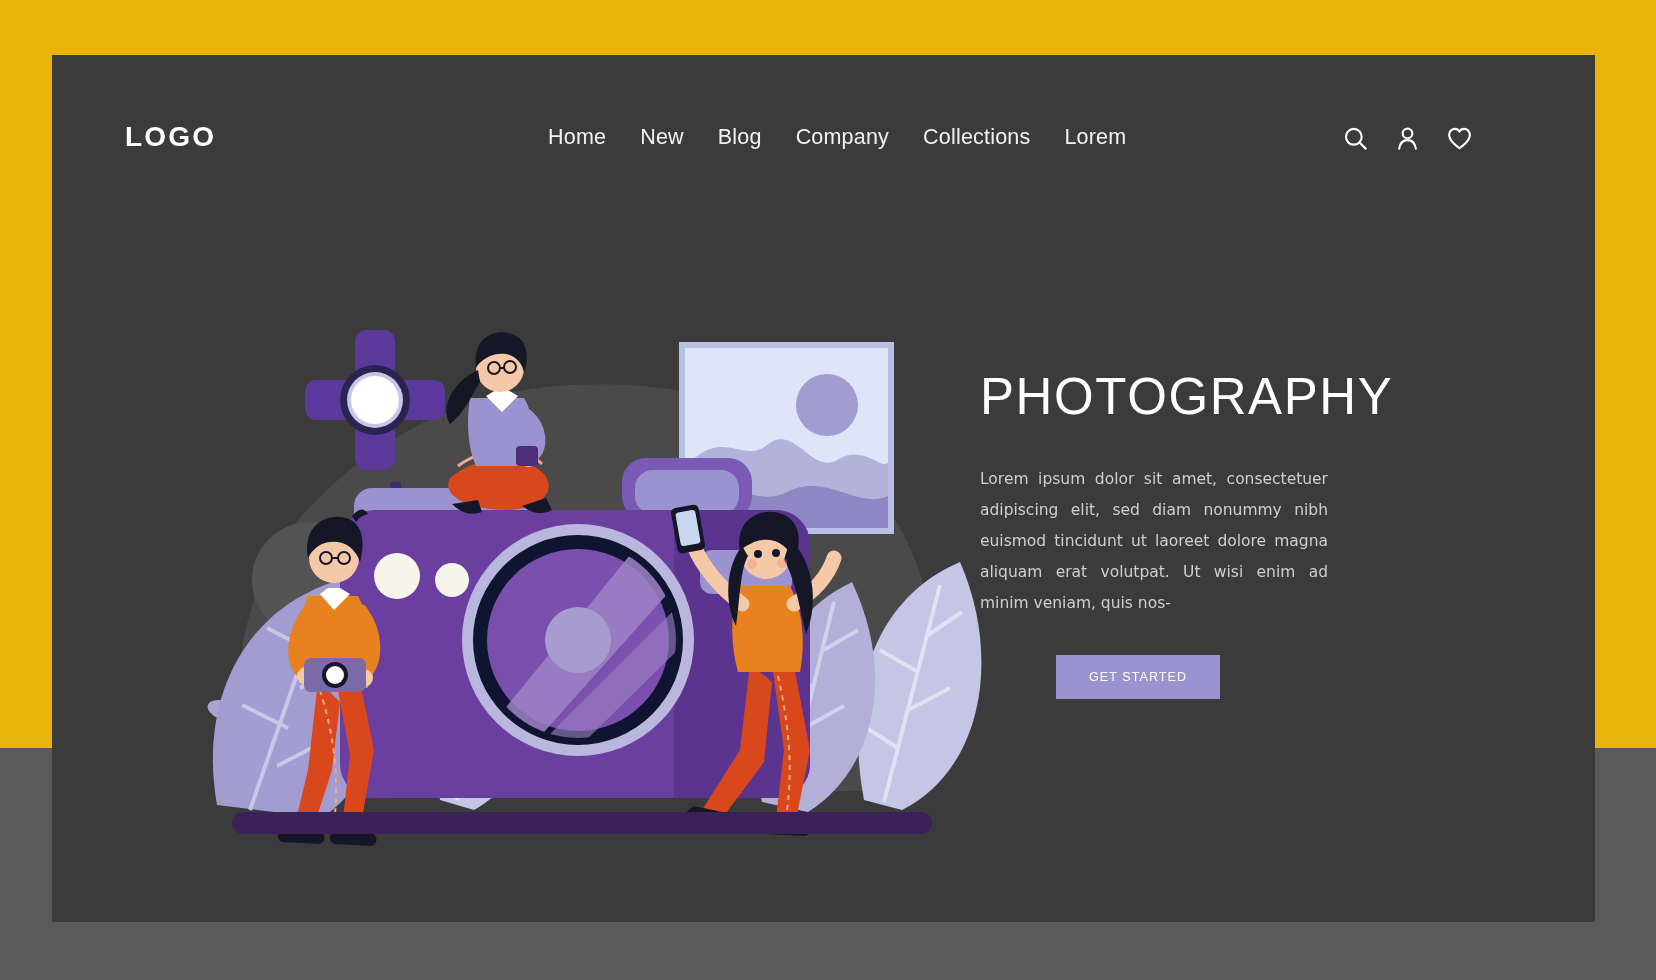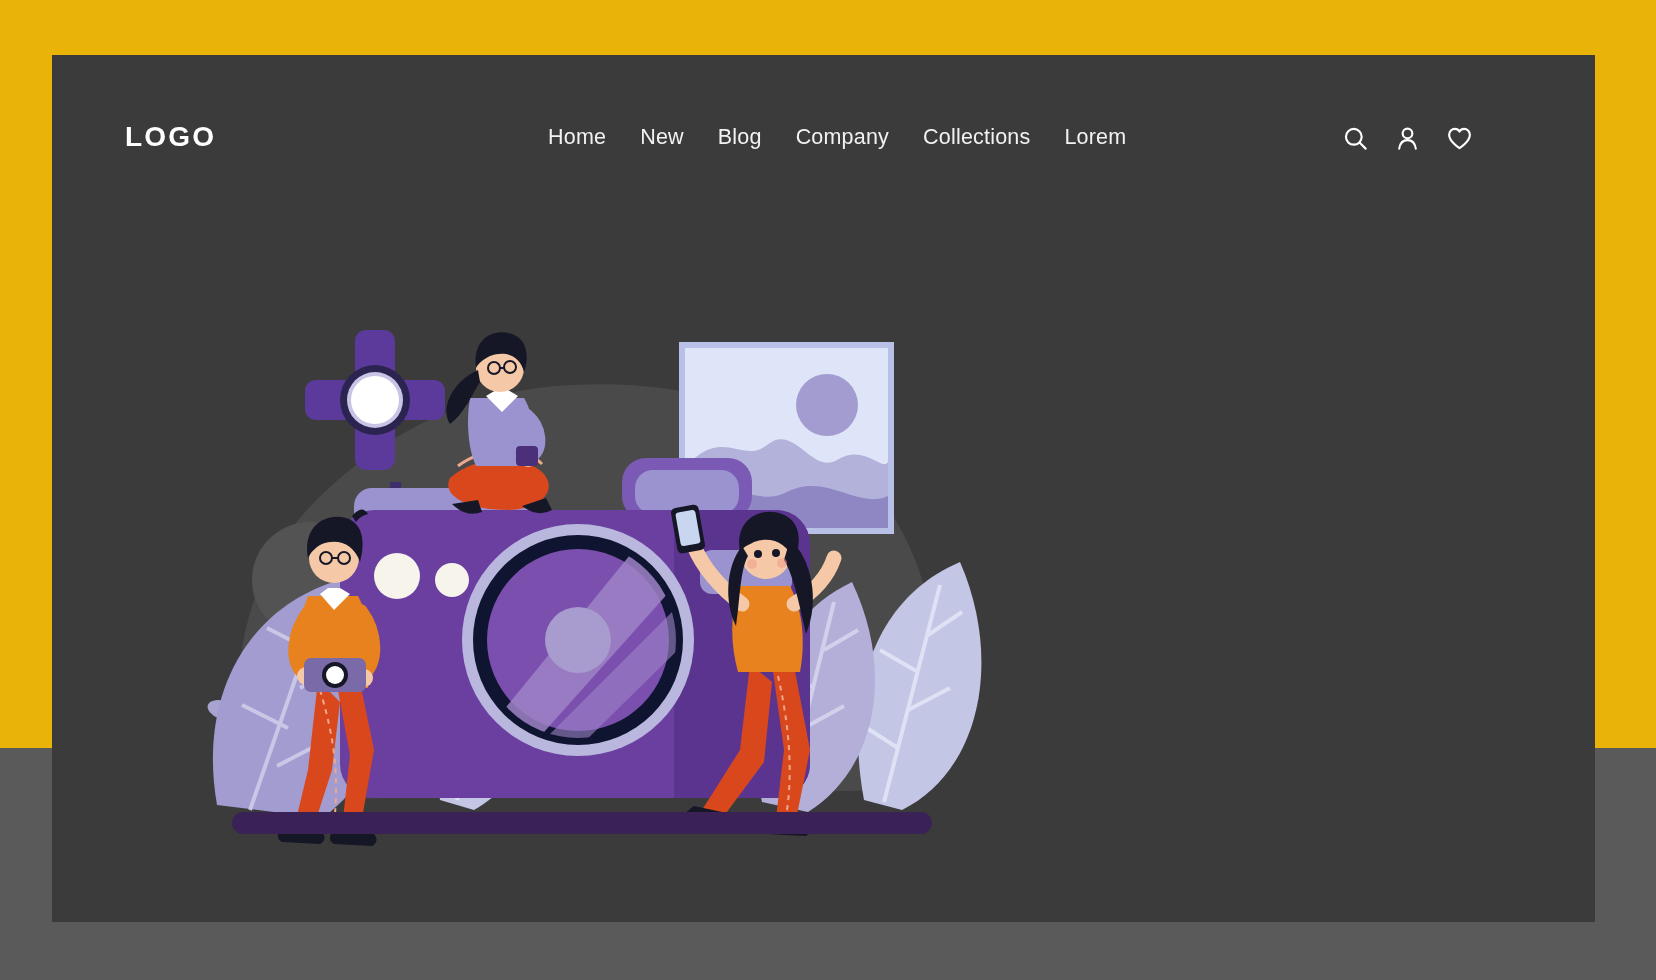--- a/index.html
+++ b/index.html
@@ -376,15 +376,20 @@
         <span class="nav-icon">
           <svg viewBox="0 0 24 24" width="27" height="27" fill="none" stroke="#ffffff" stroke-width="1.9" stroke-linejoin="round">
             <path d="M12 20.5 C 12 20.5 2.8 14.6 2.8 8.8 C 2.8 5.6 5.2 3.4 7.9 3.4
                      C 9.8 3.4 11.2 4.4 12 5.8 C 12.8 4.4 14.2 3.4 16.1 3.4
                      C 18.8 3.4 21.2 5.6 21.2 8.8 C 21.2 14.6 12 20.5 12 20.5 Z"></path>
           </svg>
         </span>
       </div>
     </nav>
 
+    <div class="hero-copy">
+      <h1 class="hero-title">PHOTOGRAPHY</h1>
+      <p class="hero-paragraph">Lorem ipsum dolor sit amet, consectetuer adipiscing elit, sed diam nonummy nibh euismod tincidunt ut laoreet dolore magna aliquam erat volutpat. Ut wisi enim ad minim veniam, quis nos-</p>
+      <button class="cta-button">GET STARTED</button>
+    </div>
 
   </div>
 </div>
 
 </body></html>

